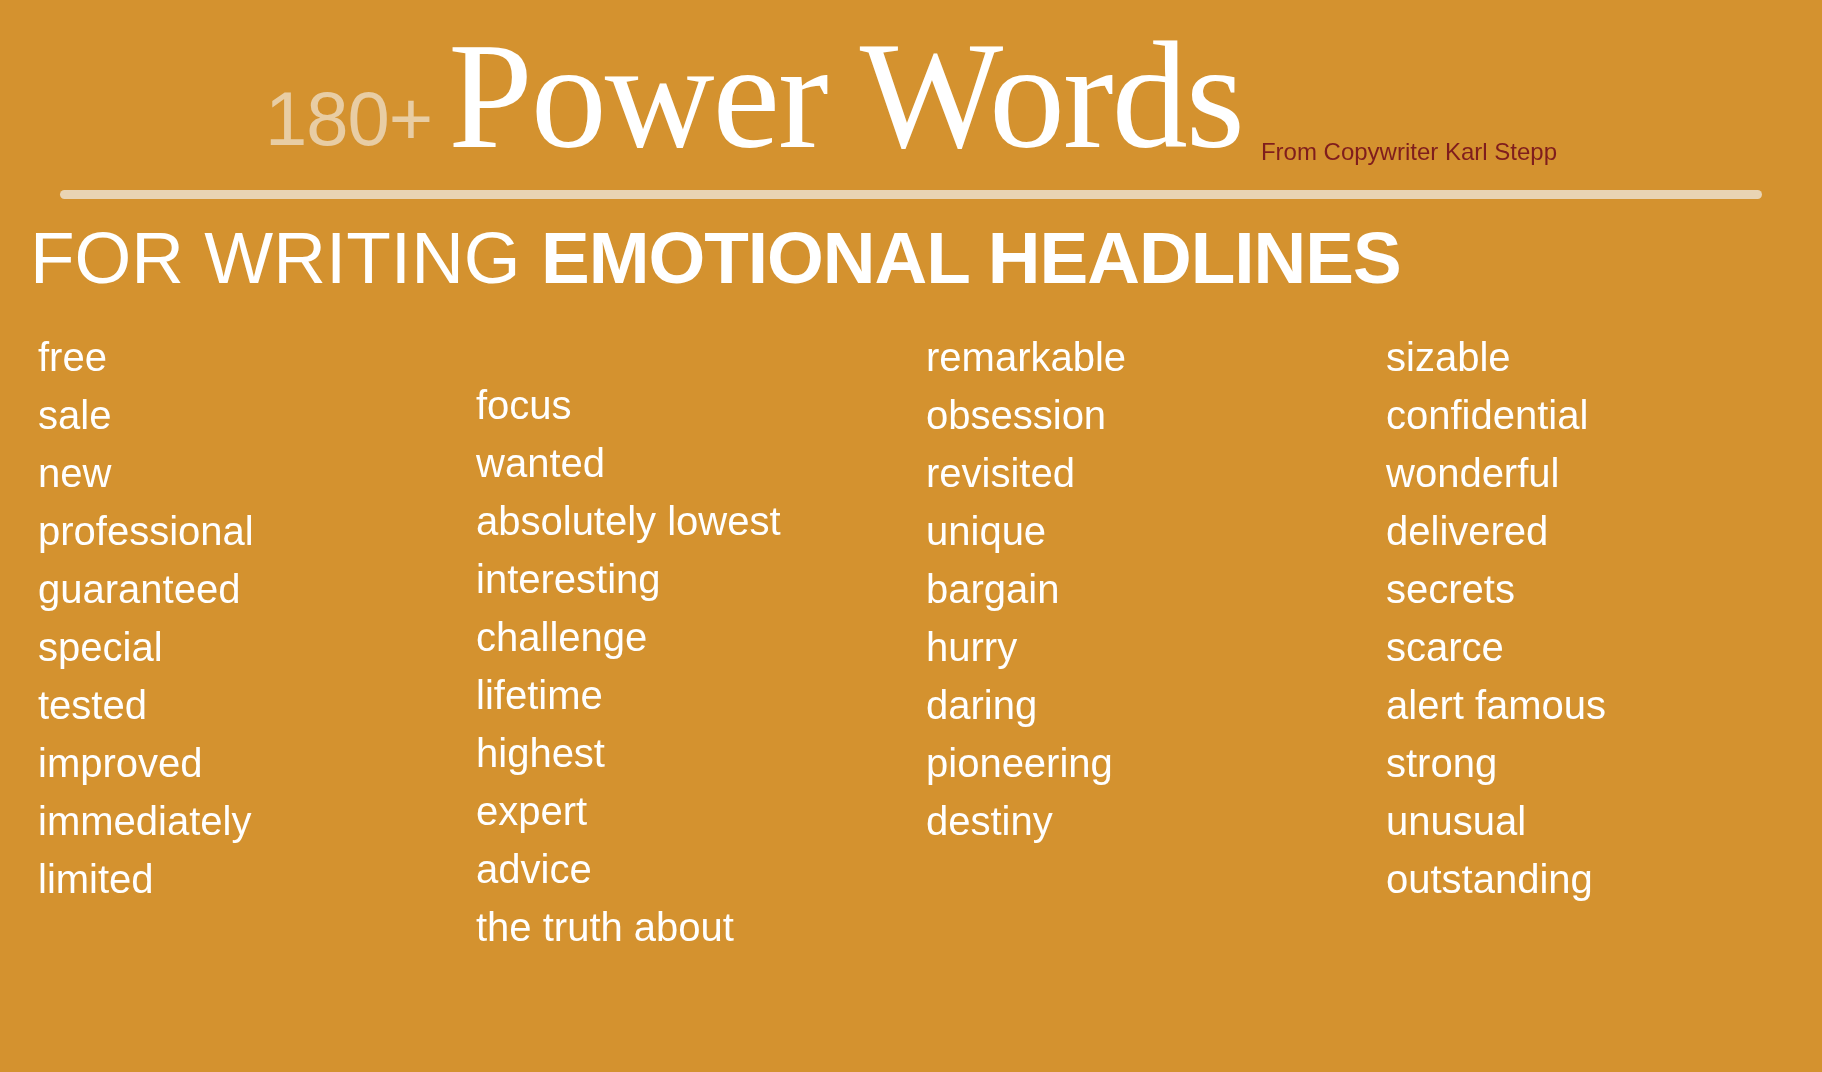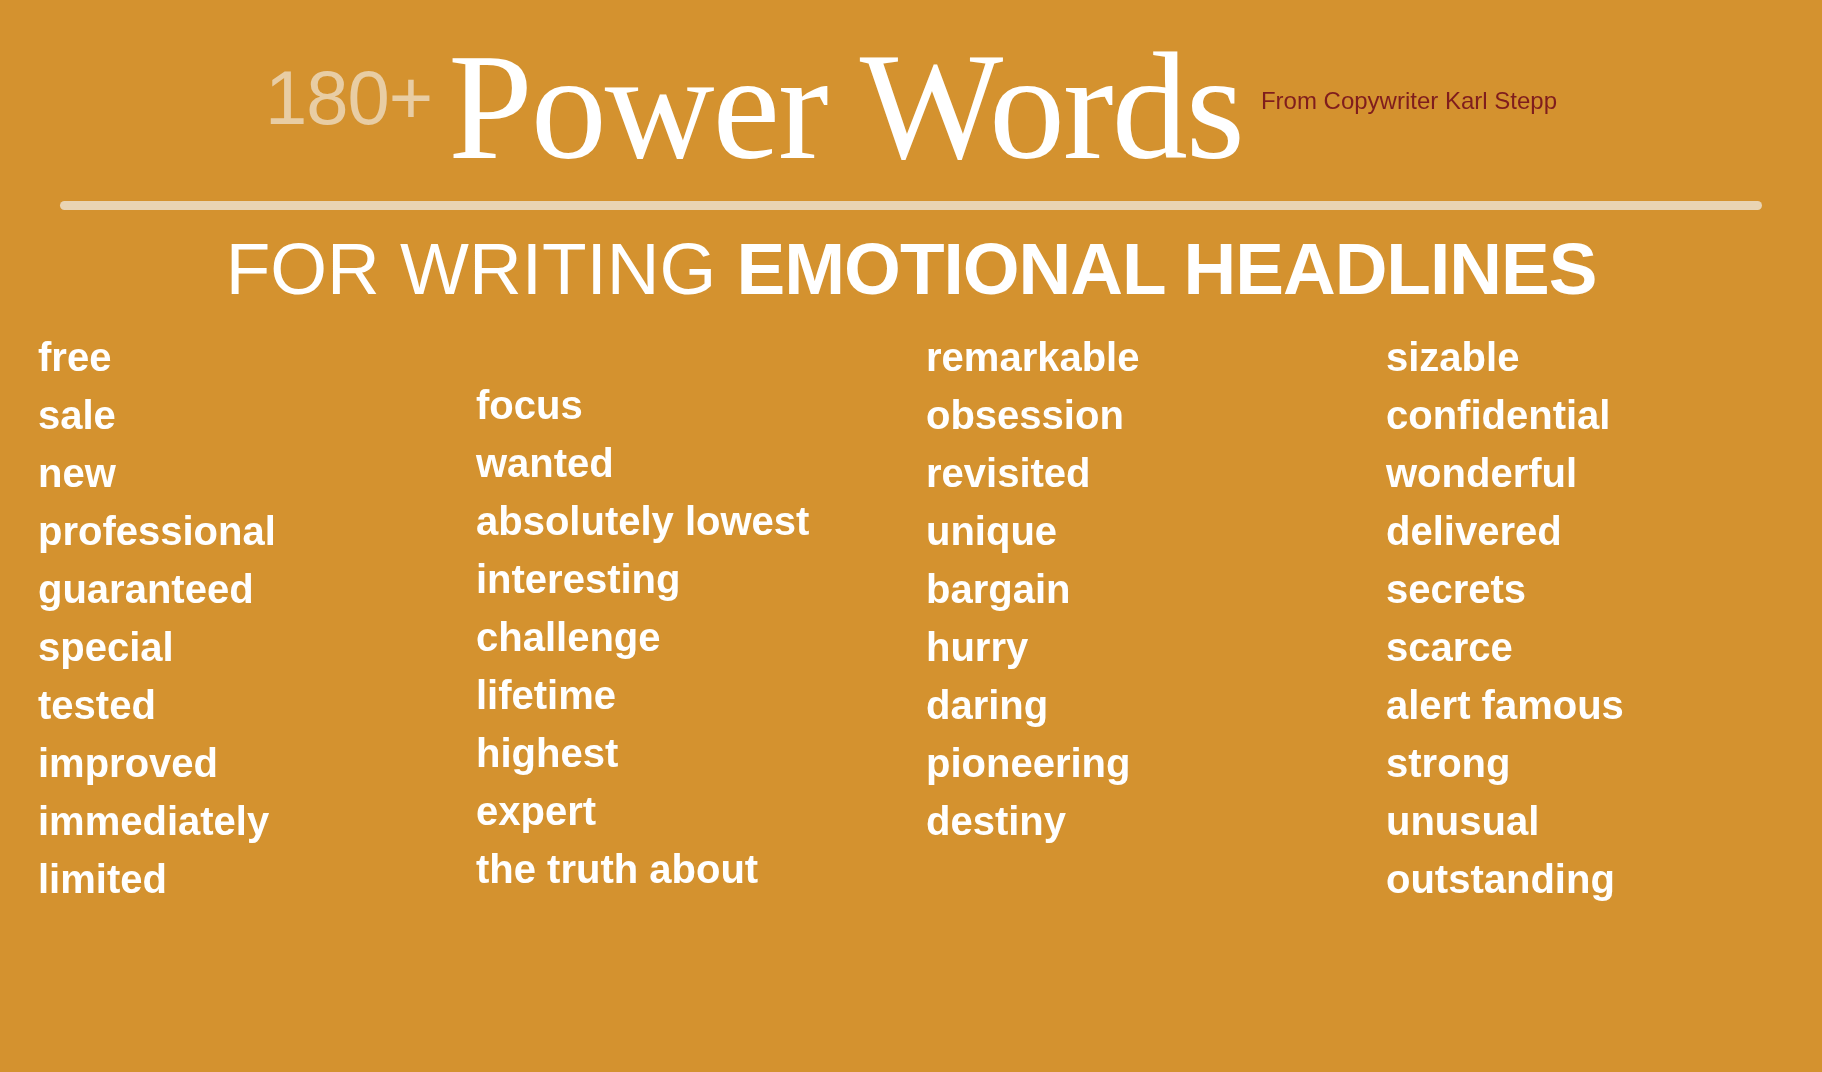--- a/index.html
+++ b/index.html
@@ -22,23 +22,23 @@
   }
 
   
   .header {
     position: relative;
     padding: 0 30px;
     height: 250px;
   }
   .title-row {
     display: flex;
-    align-items: center;
+    align-items: flex-end;
     justify-content: center;
-    padding-top: 31px;
+    padding-top: 20px;
     white-space: nowrap;
   }
   .count {
     font-size: 76px;
     color: #e8cda4;
     font-weight: 300;
     letter-spacing: -1px;
     margin-right: 16px;
     position: relative;
     top: -10px;
@@ -59,21 +59,21 @@
     position: relative;
     top: -6px;
   }
   .divider {
     margin: 18px 30px 0 30px;
     height: 9px;
     background: #e9d4b4;
     border-radius: 5px;
   }
   .subtitle {
-    text-align: center;
+    text-align: left;
     margin-top: 22px;
     color: #ffffff;
     font-size: 73px;
     line-height: 1;
     font-weight: 300;
     letter-spacing: 0px;
     white-space: nowrap;
   }
   .subtitle .bold {
     font-weight: 700;
@@ -87,21 +87,21 @@
     padding: 0 36px;
     gap: 0;
   }
   .col {
     flex: 1 1 0;
   }
   .word {
     color: #ffffff;
     font-size: 40px;
     line-height: 58px;
-    font-weight: 700;
+    font-weight: 400;
     white-space: nowrap;
   }
   .col-0 { padding-left: 2px; }
   .col-1 { padding-left: 38px; margin-top: 48px; }
   .col-2 { padding-left: 50px; }
   .col-3 { padding-left: 60px; }
 </style>
 </head>
 <body>
 
@@ -136,20 +136,21 @@
 
     <div class="col col-1">
       <div class="word">focus</div>
       <div class="word">wanted</div>
       <div class="word">absolutely lowest</div>
       <div class="word">interesting</div>
       <div class="word">challenge</div>
       <div class="word">lifetime</div>
       <div class="word">highest</div>
       <div class="word">expert</div>
+      <div class="word">advice</div>
       <div class="word">the truth about</div>
     </div>
 
     <div class="col col-2">
       <div class="word">remarkable</div>
       <div class="word">obsession</div>
       <div class="word">revisited</div>
       <div class="word">unique</div>
       <div class="word">bargain</div>
       <div class="word">hurry</div>

